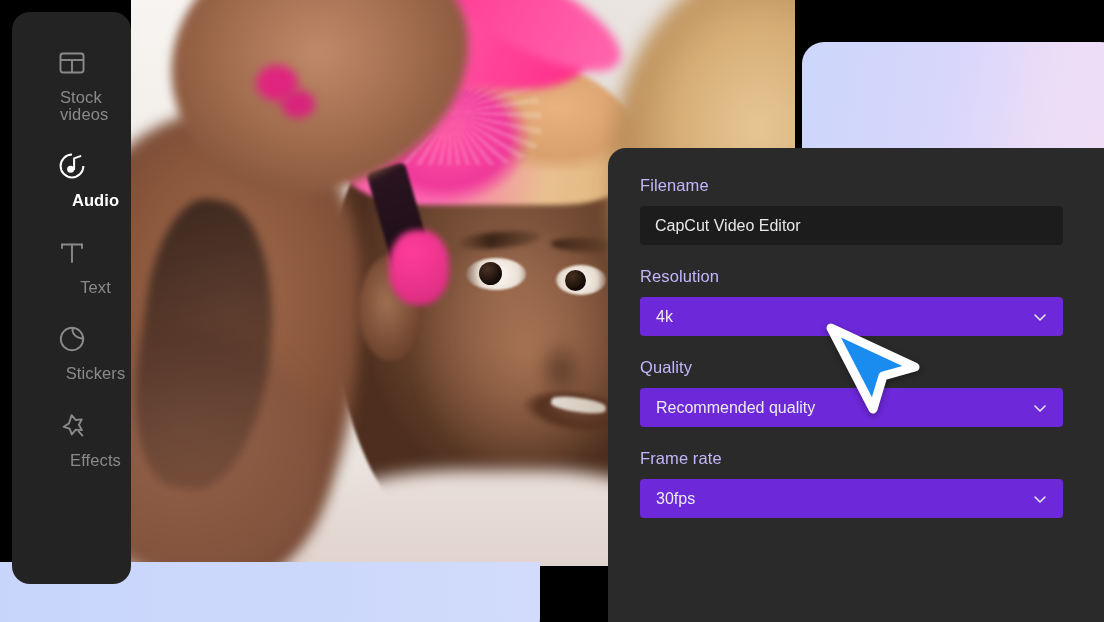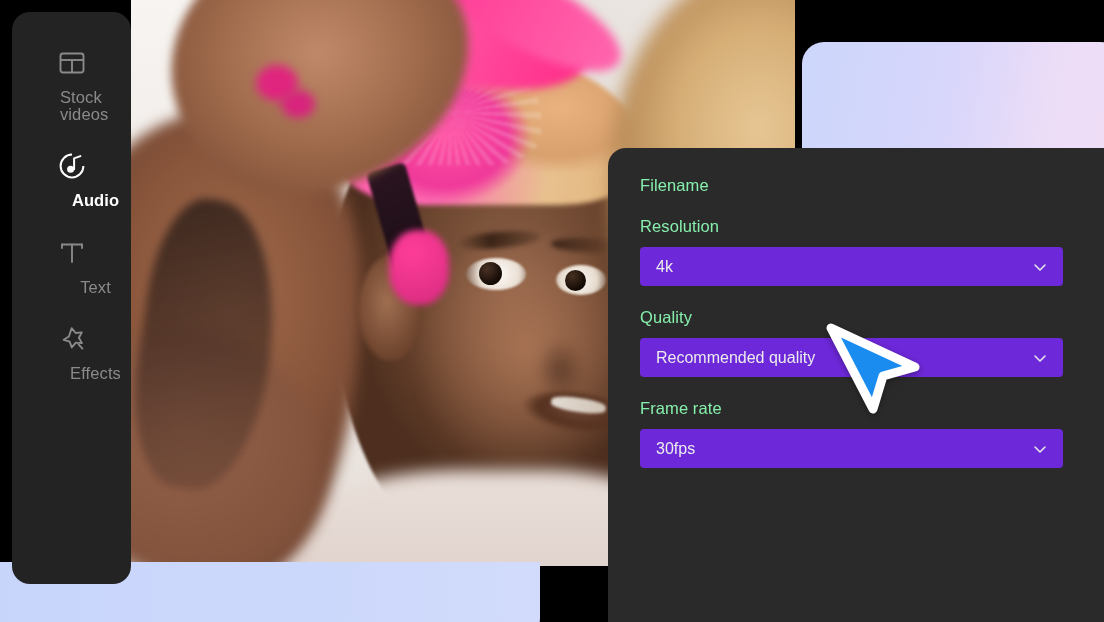--- a/index.html
+++ b/index.html
@@ -237,21 +237,21 @@
     position:absolute;
     left:608px; top:148px;
     width:496px; height:474px;
     background:#2a2a2a;
     border-radius:18px 0 0 0;
     padding:28px 32px 0 32px;
     z-index:7;
     overflow:hidden;
   }
   .field-label {
-    color:#86efac;
+    color:#c4b5fd;
     font-size:16.5px;
     margin-bottom:11px;
     letter-spacing:.1px;
   }
   .text-input {
     width:423px; height:39px;
     background:#1c1c1c;
     border-radius:4px;
     border:none;
     color:#e8e8e8;
@@ -399,37 +399,47 @@
         <svg viewBox="0 0 32 32" fill="none" stroke="currentColor" stroke-width="1.9" stroke-linecap="round">
           <line x1="6" y1="7.5" x2="26" y2="7.5"></line>
           <line x1="16" y1="7.5" x2="16" y2="25"></line>
           <line x1="6" y1="7.5" x2="6" y2="11"></line>
           <line x1="26" y1="7.5" x2="26" y2="11"></line>
         </svg>
       </span>
       <span class="si-label">Text</span>
     </div>
 
+    <div class="side-item">
+      <span class="si-icon">
+        <svg viewBox="0 0 32 32" fill="none" stroke="currentColor" stroke-width="1.9">
+          <circle cx="16" cy="16" r="11.2"></circle>
+          <path d="M16.6 4.9c-.7 5.4 2.3 9.9 10.4 10.8"></path>
+        </svg>
+      </span>
+      <span class="si-label">Stickers</span>
+    </div>
 
     <div class="side-item">
       <span class="si-icon">
         <svg viewBox="0 0 32 32" fill="none" stroke="currentColor" stroke-width="1.9" stroke-linejoin="round">
           <path d="M15.6 5.2 19.7 10l6.1-.6-2.9 5.4 3 5.3-6.1-.5-4 4.8-2.2-5.7-5.9-1.9 5.2-3.3z"></path>
           <line x1="22.6" y1="21.4" x2="26.4" y2="25.6" stroke-linecap="round"></line>
         </svg>
       </span>
       <span class="si-label">Effects</span>
     </div>
 
   </nav>
 
   <section id="export-panel">
 
     <div class="group">
       <div class="field-label">Filename</div>
+      <input class="text-input" type="text" value="CapCut Video Editor" style="">
     </div>
 
     <div class="group">
       <div class="field-label">Resolution</div>
       <div class="select-box">
         <span>4k</span>
         <span class="chev">
           <svg viewBox="0 0 16 16" width="16" height="16" fill="none" stroke="#e6e6e6" stroke-width="1.6" stroke-linecap="round" stroke-linejoin="round">
             <polyline points="3,6 8,11 13,6"></polyline>
           </svg>

